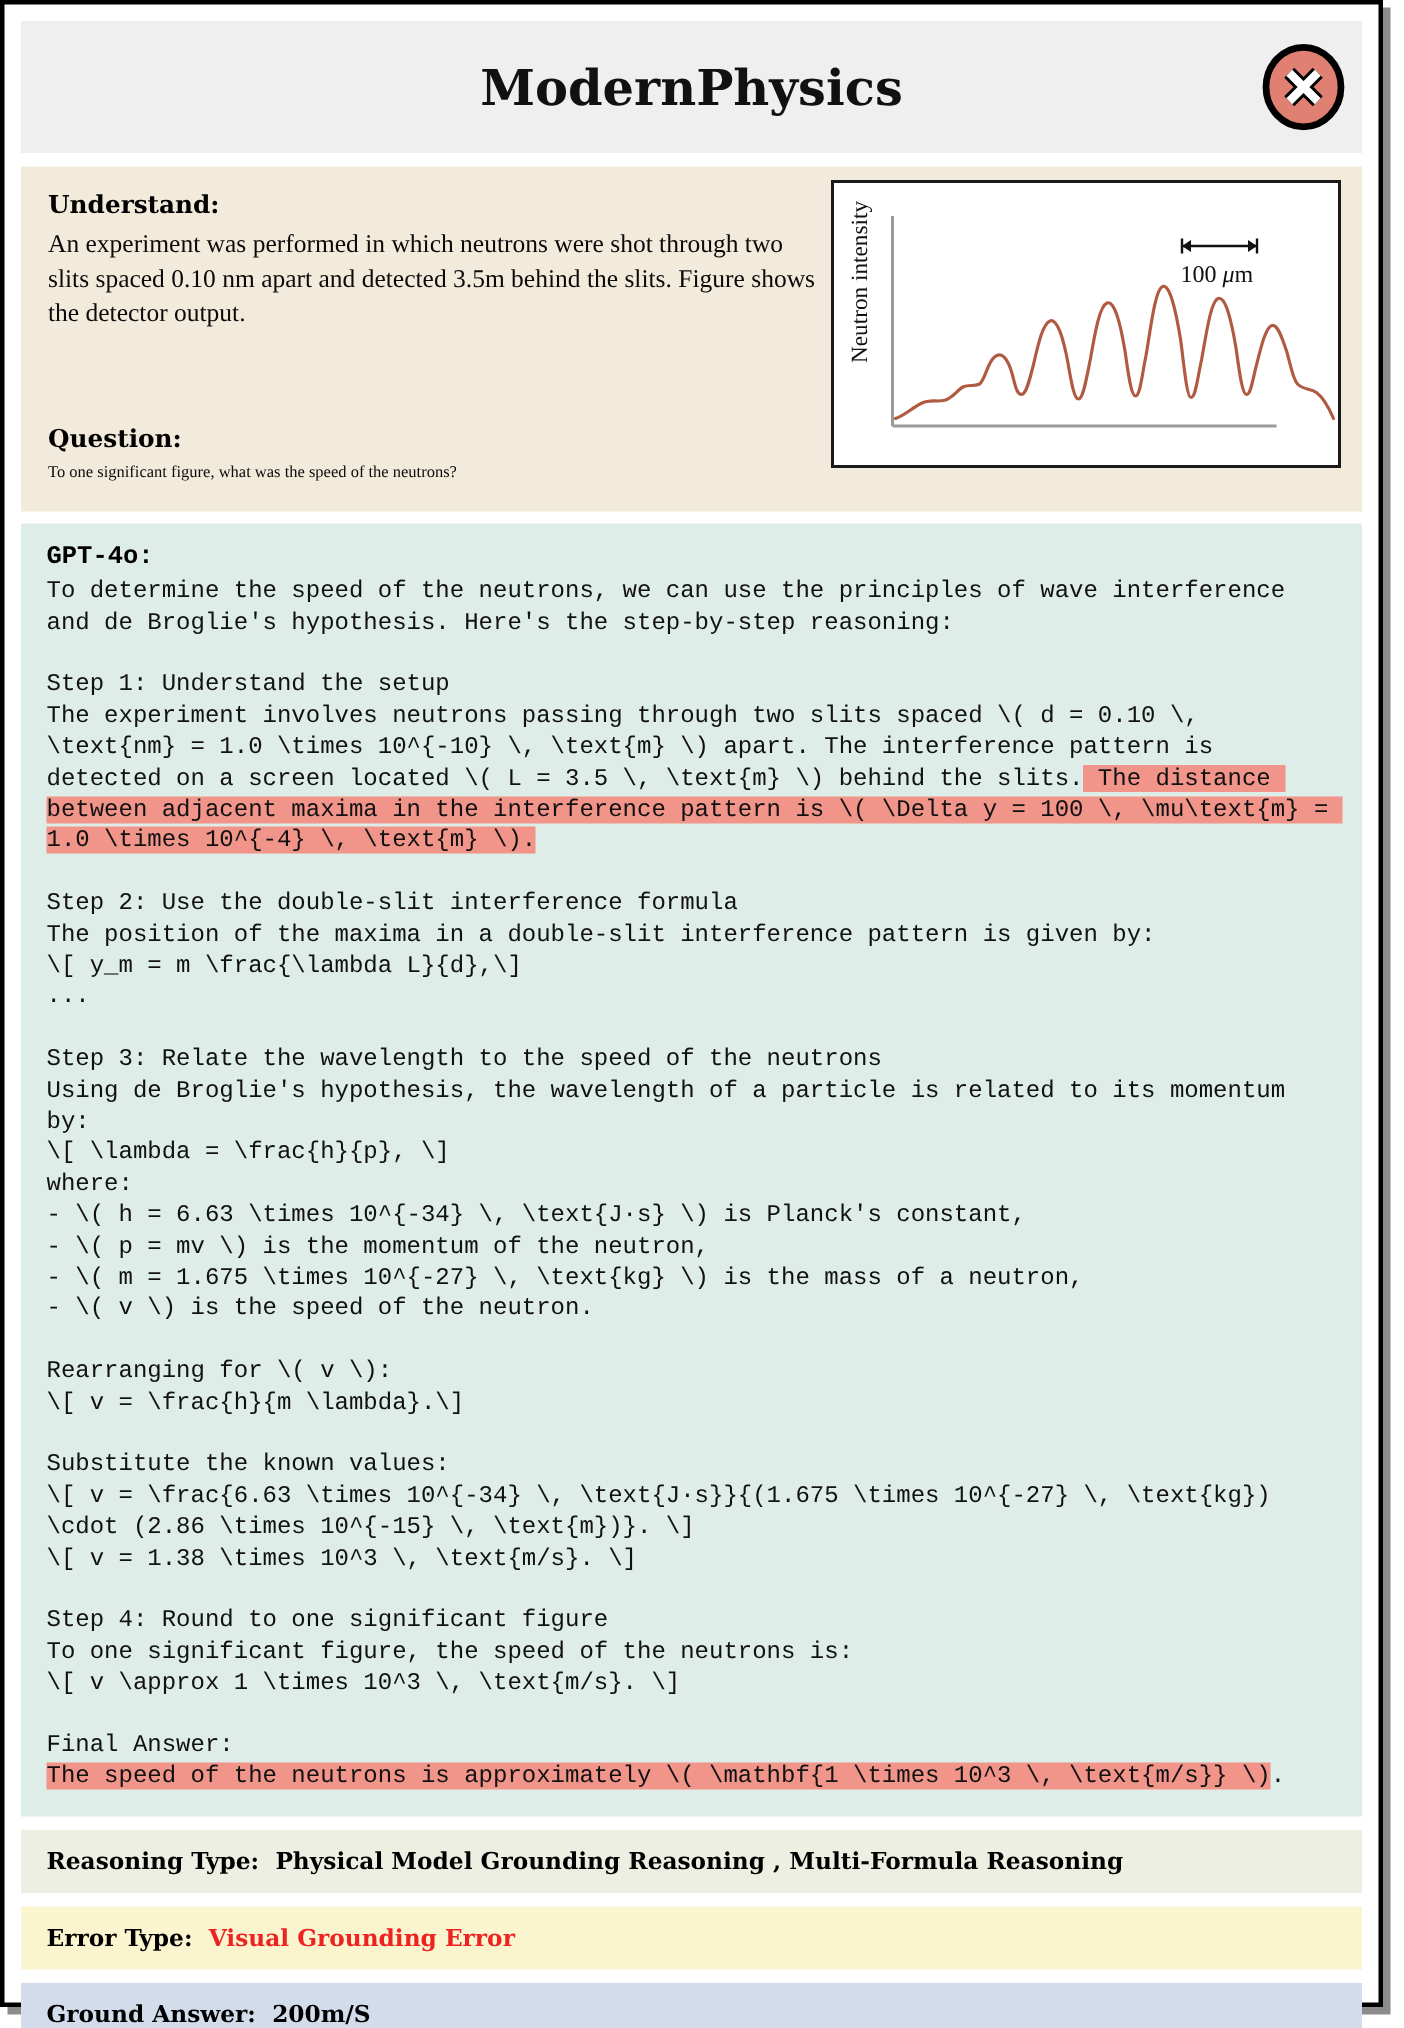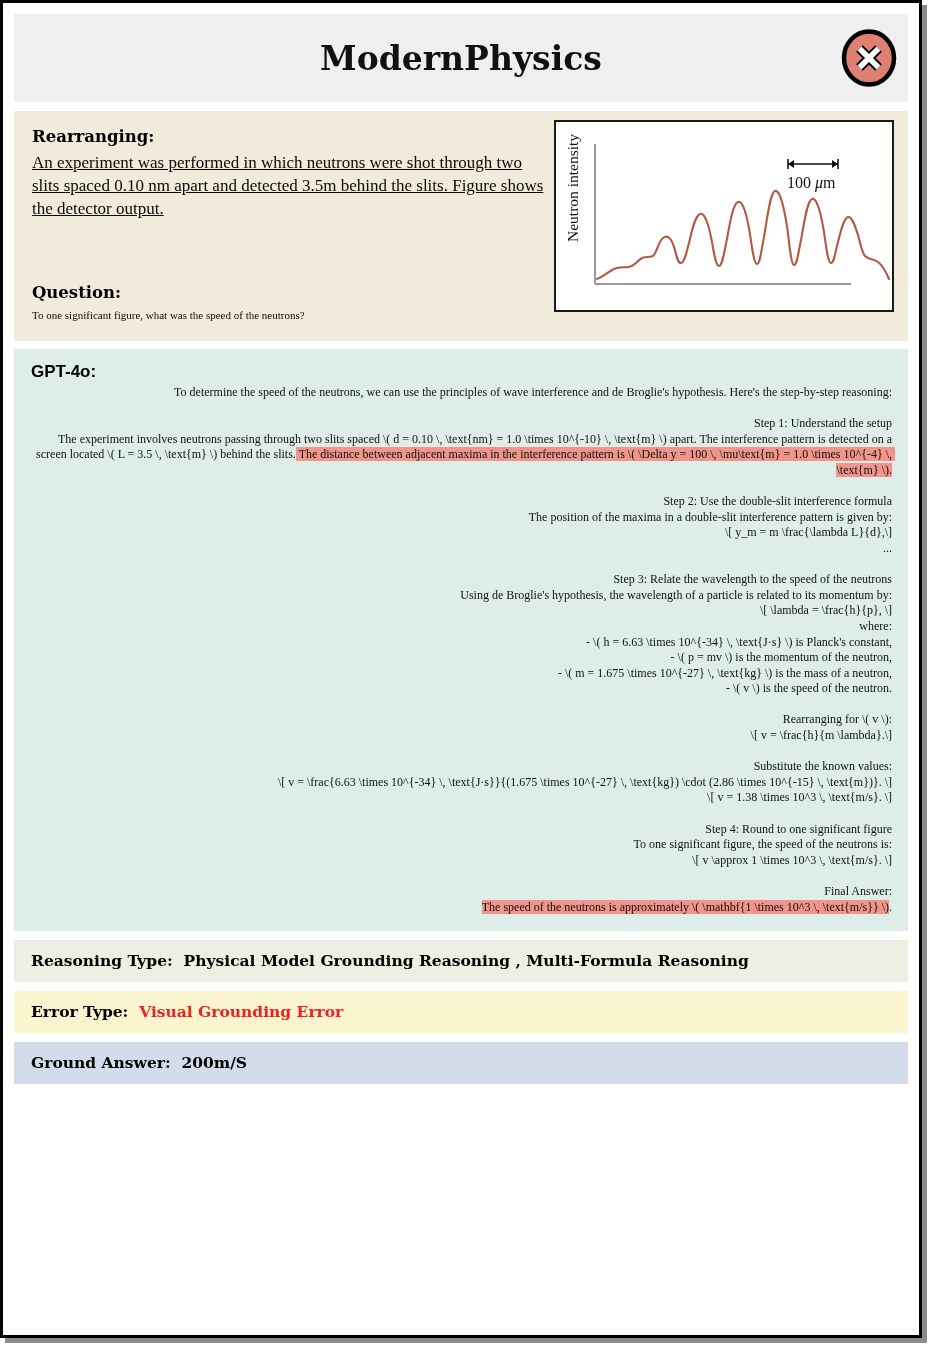--- a/index.html
+++ b/index.html
@@ -66,21 +66,20 @@
     font-size: 16.5px;
     color: #000;
     margin: 2px 0 6px 0;
   }
   .desc-text {
     font-family: "Liberation Serif", serif;
     font-size: 17px;
     line-height: 1.35;
     color: #0a0a0a;
     width: 520px;
-    text-decoration: underline;
   }
   .q-heading {
     font-family: "DejaVu Serif", serif;
     font-weight: bold;
     font-size: 16.5px;
     color: #000;
     margin: 0 0 6px 0;
   }
   .q-text {
     font-family: "Liberation Serif", serif;
@@ -104,34 +103,33 @@
   }
 
   
   .gpt-block {
     background: #deede7;
     margin-top: 8px;
     padding: 13px 16px 16px 17px;
     box-sizing: border-box;
   }
   .gpt-heading {
-    font-family: Liberation Sans, sans-serif;
+    font-family: Liberation Mono, monospace;
     font-weight: bold;
     font-size: 17px;
     color: #000;
     margin-bottom: 3px;
   }
   .gpt-body {
-    font-family: Liberation Serif, serif;
-    font-size: 12px;
+    font-family: Liberation Mono, monospace;
+    font-size: 16px;
     line-height: 1.30;
     color: #111111;
     white-space: pre-wrap;
     word-wrap: break-word;
-    text-align: right;
   }
   mark.hl {
     background: #f19489;
     color: #111111;
     padding: 0;
   }
 
   
   .frow {
     margin-top: 9px;
@@ -158,21 +156,21 @@
       <svg width="58" height="58" viewBox="0 0 58 58">
         <ellipse cx="29" cy="29" rx="25" ry="26.5" fill="#e08072" stroke="#000000" stroke-width="4.5"></ellipse>
         <path d="M19.5 19.5 L38.5 38.5 M38.5 19.5 L19.5 38.5" stroke="#000000" stroke-width="9.5" stroke-linecap="butt" fill="none"></path>
         <path d="M19.5 19.5 L38.5 38.5 M38.5 19.5 L19.5 38.5" stroke="#ffffff" stroke-width="5.5" stroke-linecap="butt" fill="none"></path>
       </svg>
     </span>
   </div>
 
   <div class="desc-block">
 
-    <div class="sec-heading">Rearranging:</div>
+    <div class="sec-heading">Understand:</div>
     <div class="desc-text">An experiment was performed in which neutrons were shot through two slits spaced 0.10 nm apart and detected 3.5m behind the slits. Figure shows the detector output.</div>
 
     <div class="q-wrap">
       <div class="q-heading">Question:</div>
       <div class="q-text">To one significant figure, what was the speed of the neutrons?</div>
     </div>
 
     <div class="figure-box">
       <svg width="336" height="188" viewBox="0 0 336 188">
 

